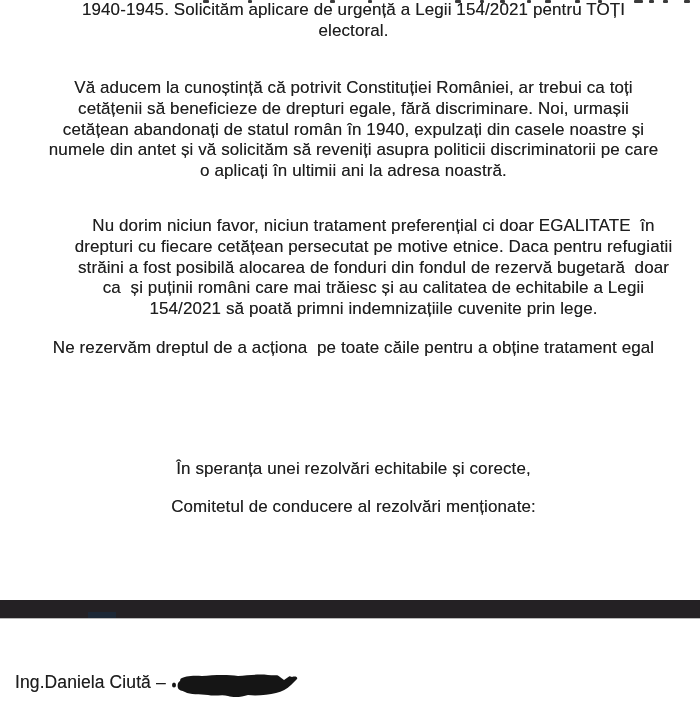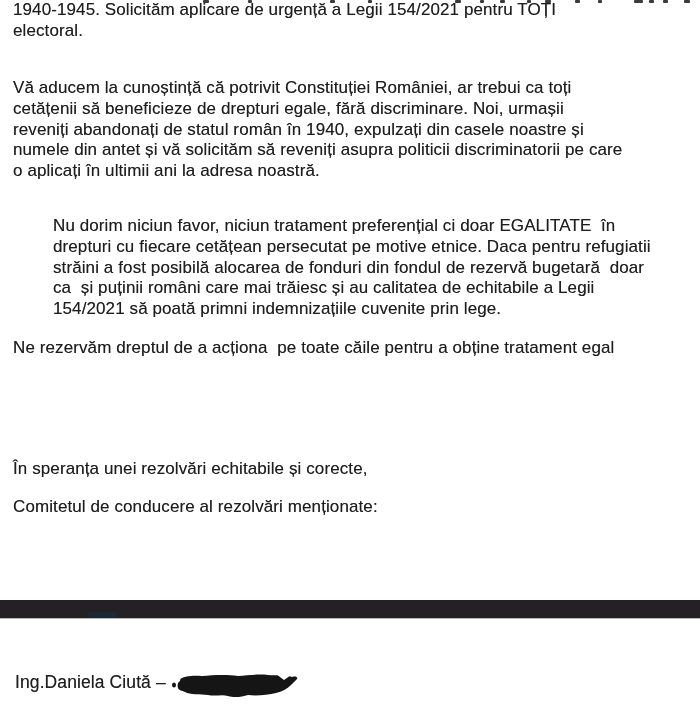--- a/index.html
+++ b/index.html
@@ -8,20 +8,21 @@
     background: #ffffff;
   }
   .page {
     position: relative;
     width: 700px;
     height: 716px;
     background: #ffffff;
     overflow: hidden;
     font-family: "Liberation Sans", sans-serif;
     color: #1e1e1e;
+    text-align: center;
   }
   .para {
     position: absolute;
     left: 13px;
     right: 6px;
   }
   .line {
     font-size: 17px;
     line-height: 20.8px;
     white-space: pre;
@@ -92,21 +93,21 @@
   <div class="cut-fragment" style="left:684px;width:6px;"></div>
 
   <div class="para" style="top:0px;">
     <div class="line">1940-1945. Solicităm aplicare de urgență a Legii 154/2021 pentru TOȚI</div>
     <div class="line">electoral.</div>
   </div>
 
   <div class="para" style="top:78px;">
     <div class="line">Vă aducem la cunoștință că potrivit Constituției României, ar trebui ca toți</div>
     <div class="line">cetățenii să beneficieze de drepturi egale, fără discriminare. Noi, urmașii</div>
-    <div class="line">reveniți abandonați de statul român în 1940, expulzați din casele noastre și</div>
+    <div class="line">cetățean abandonați de statul român în 1940, expulzați din casele noastre și</div>
     <div class="line">numele din antet și vă solicităm să reveniți asupra politicii discriminatorii pe care</div>
     <div class="line">o aplicați în ultimii ani la adresa noastră.</div>
   </div>
 
   <div class="para" style="top:216px;margin-left:40px;">
     <div class="line">Nu dorim niciun favor, niciun tratament preferențial ci doar EGALITATE  în</div>
     <div class="line">drepturi cu fiecare cetățean persecutat pe motive etnice. Daca pentru refugiatii</div>
     <div class="line">străini a fost posibilă alocarea de fonduri din fondul de rezervă bugetară  doar</div>
     <div class="line">ca  și puținii români care mai trăiesc și au calitatea de echitabile a Legii</div>
     <div class="line">154/2021 să poată primni indemnizațiile cuvenite prin lege.</div>

